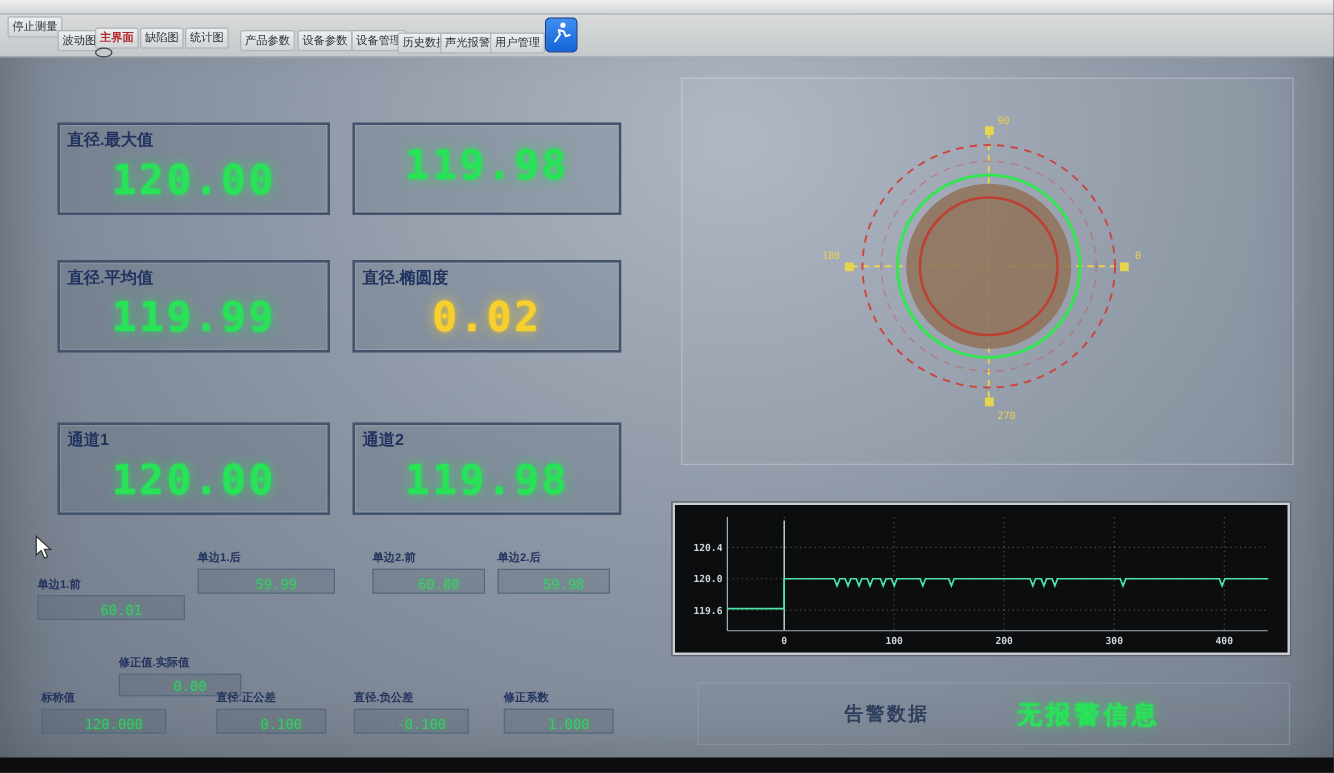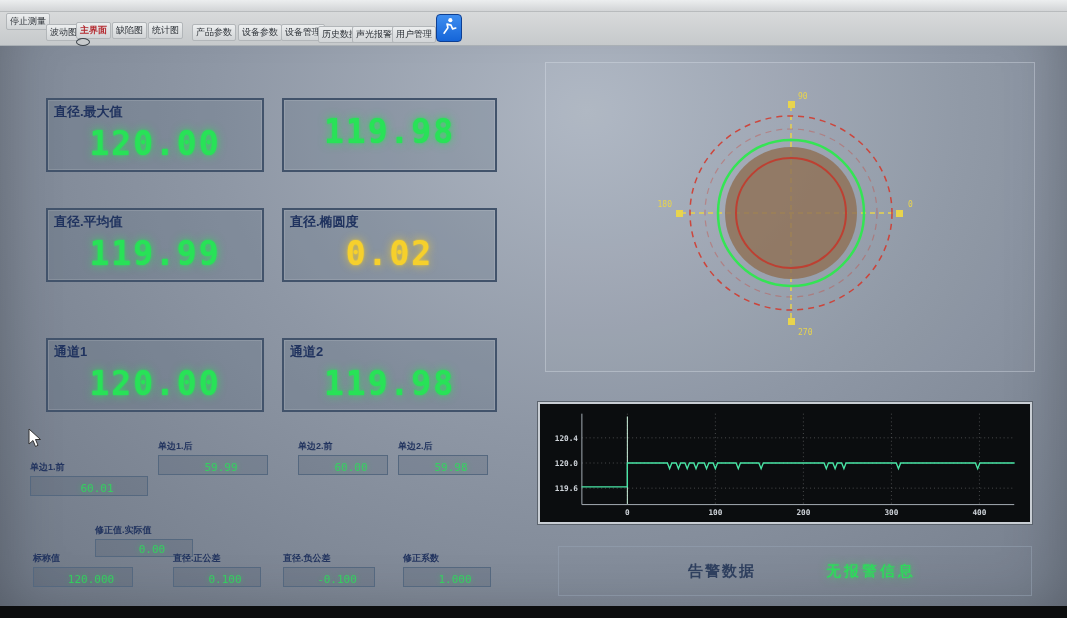--- a/index.html
+++ b/index.html
@@ -42,21 +42,21 @@
 
   .gauge-panel { position:absolute; left:545px; top:62px; width:490px; height:310px;
     border:1px solid rgba(225,232,240,.35); background:rgba(255,255,255,.03); }
   .trend-panel { position:absolute; left:538px; top:402px; width:494px; height:122px;
     background:#0b0d0f; border:2px solid #c9ced4; box-shadow:0 0 0 1px #5c646e;font-weight:bold; }
   .trend-panel svg { display:block; width:100%; height:100%; }
 
   .alarm-panel { position:absolute; left:558px; top:546px; width:474px; height:50px;
     border:1px solid rgba(150,162,178,.55); display:flex; align-items:center;justify-content:center; }
   .alarm-label { font-size:15px; font-weight:bold; color:#2e3f5e; margin-left:14px; letter-spacing:2px; }
-  .alarm-value { font-size:15px; font-weight:normal; margin-left:70px; letter-spacing:3px; }
+  .alarm-value { font-size:20px; font-weight:bold; margin-left:70px; letter-spacing:3px; }
 
   .bottombar { position:absolute; left:0; bottom:0; width:100%; height:12px; background:#0c0d0e; }
   .cursor { position:absolute; left:28px; top:428px; }
   text { font-family:"DejaVu Sans Mono",monospace; }
 </style>
 </head>
 <body>
 
 <div id="screen">
 

